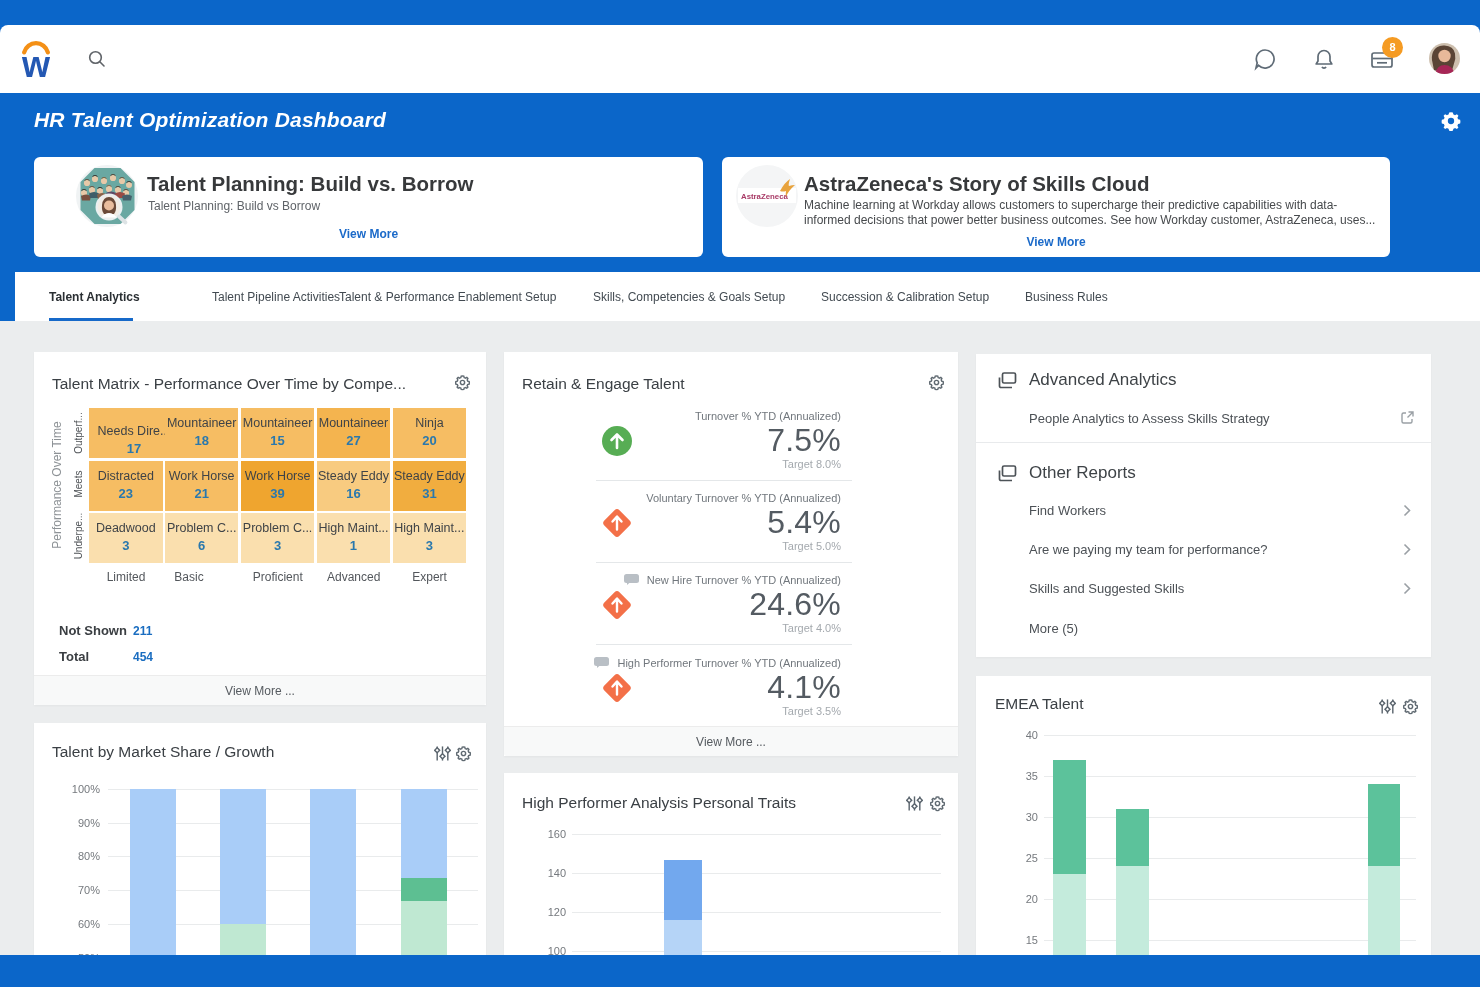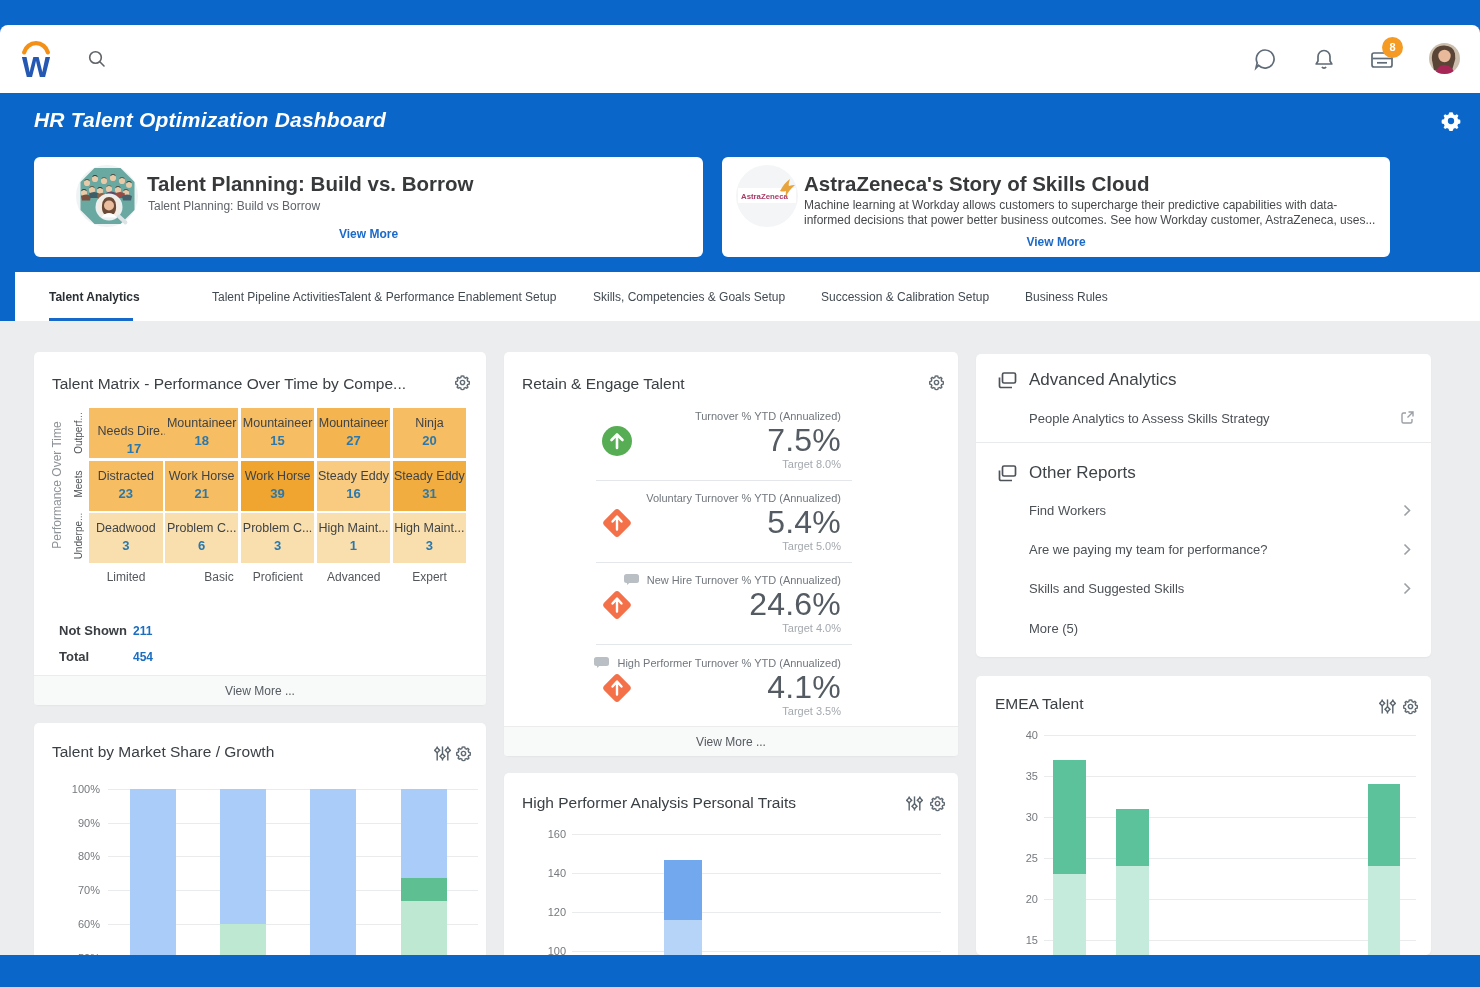--- a/index.html
+++ b/index.html
@@ -21,21 +21,21 @@
 .bcard .bmore { position:absolute; bottom:16px; width:100%; text-align:center; font-size:12px; font-weight:bold; color:#1b6ac9; }
 
 
 #tabs { position:absolute; left:15px; top:272px; width:1480px; height:49px; background:#fff; }
 #tabs span { position:absolute; top:18px; font-size:12px; color:#424a51; white-space:nowrap; }
 #tabs .active { font-weight:bold; color:#2a2f33; }
 #tabline { position:absolute; left:34px; top:46px; width:84px; height:3px; background:#1669c9; }
 
 
 #content { position:absolute; left:0; top:321px; width:1480px; height:634px; background:#ebedee; overflow:hidden; }
-.card { position:absolute; background:#fff; border-radius:5px; box-shadow:0 1px 2px rgba(0,0,0,0.04); }
+.card { position:absolute; background:#fff; border-radius:0; box-shadow:0 1px 2px rgba(0,0,0,0.04); }
 .ctitle { font-size:15.5px; color:#3b4045; position:absolute; }
 .cfoot { position:absolute; left:0; bottom:0; width:100%; height:30px; background:#f8f9f9; border-top:1px solid #ececec; text-align:center; font-size:12px; color:#565b60; line-height:30px; border-radius:0 0 3px 3px; }
 .gearic, .slidic { position:absolute; color:#606a72; }
 
 
 #hm { position:absolute; left:55px; top:56px; width:378px; height:155px; }
 .hmcell { position:absolute; text-align:center; color:#3f4347; font-size:12.5px; white-space:nowrap; overflow:hidden; }
 .hmcell b { display:block; font-weight:bold; color:#2a78ad; font-size:13px; margin-top:3px; }
 .hmcol { position:absolute; font-size:12px; color:#53575c; text-align:center; width:74px; top:162px; }
 .rowlab { position:absolute; font-size:10px; color:#4e5256; transform:translate(-50%,-50%) rotate(-90deg); white-space:nowrap; }
@@ -192,21 +192,21 @@
         <div class="hmcell" style="left: 75.9px; top: 52.5px; width: 73.6px; height: 50px; background: rgb(246, 189, 99); padding-top: 8px;">Work Horse<b>21</b></div>
         <div class="hmcell" style="left: 151.8px; top: 52.5px; width: 73.6px; height: 50px; background: rgb(239, 165, 47); padding-top: 8px;">Work Horse<b>39</b></div>
         <div class="hmcell" style="left: 227.7px; top: 52.5px; width: 73.6px; height: 50px; background: rgb(248, 203, 128); padding-top: 8px;">Steady Eddy<b>16</b></div>
         <div class="hmcell" style="left: 303.6px; top: 52.5px; width: 73.6px; height: 50px; background: rgb(241, 173, 63); padding-top: 8px;">Steady Eddy<b>31</b></div>
         <div class="hmcell" style="left: 0px; top: 105px; width: 73.6px; height: 50px; background: rgb(250, 223, 174); padding-top: 8px;">Deadwood<b>3</b></div>
         <div class="hmcell" style="left: 75.9px; top: 105px; width: 73.6px; height: 50px; background: rgb(250, 223, 174); padding-top: 8px;">Problem C...<b>6</b></div>
         <div class="hmcell" style="left: 151.8px; top: 105px; width: 73.6px; height: 50px; background: rgb(250, 223, 174); padding-top: 8px;">Problem C...<b>3</b></div>
         <div class="hmcell" style="left: 227.7px; top: 105px; width: 73.6px; height: 50px; background: rgb(250, 223, 174); padding-top: 8px;">High Maint...<b>1</b></div>
         <div class="hmcell" style="left: 303.6px; top: 105px; width: 73.6px; height: 50px; background: rgb(250, 223, 174); padding-top: 8px;">High Maint...<b>3</b></div>
         <div class="hmcol" style="left: 0px;">Limited</div>
-        <div class="hmcol" style="left: 93px;">Basic</div>
+        <div class="hmcol" style="left: 63px;">Basic</div>
         <div class="hmcol" style="left: 151.8px;">Proficient</div>
         <div class="hmcol" style="left: 227.7px;">Advanced</div>
         <div class="hmcol" style="left: 303.6px;">Expert</div>
       </div>
     <div class="rowlab" style="left:23px;top:133px;color:#8d9296;font-size:12px;">Performance Over Time</div>
     <div class="rowlab" style="left:44px;top:81px;">Outperf...</div>
     <div class="rowlab" style="left:44px;top:132px;">Meets</div>
     <div class="rowlab" style="left:44px;top:184px;">Underpe...</div>
     <div style="position:absolute;left:25px;top:271px;font-size:13px;font-weight:bold;color:#3a3e42;">Not Shown</div>
     <div style="position:absolute;left:99px;top:272px;font-size:12px;font-weight:bold;color:#1a6dc0;">211</div>

